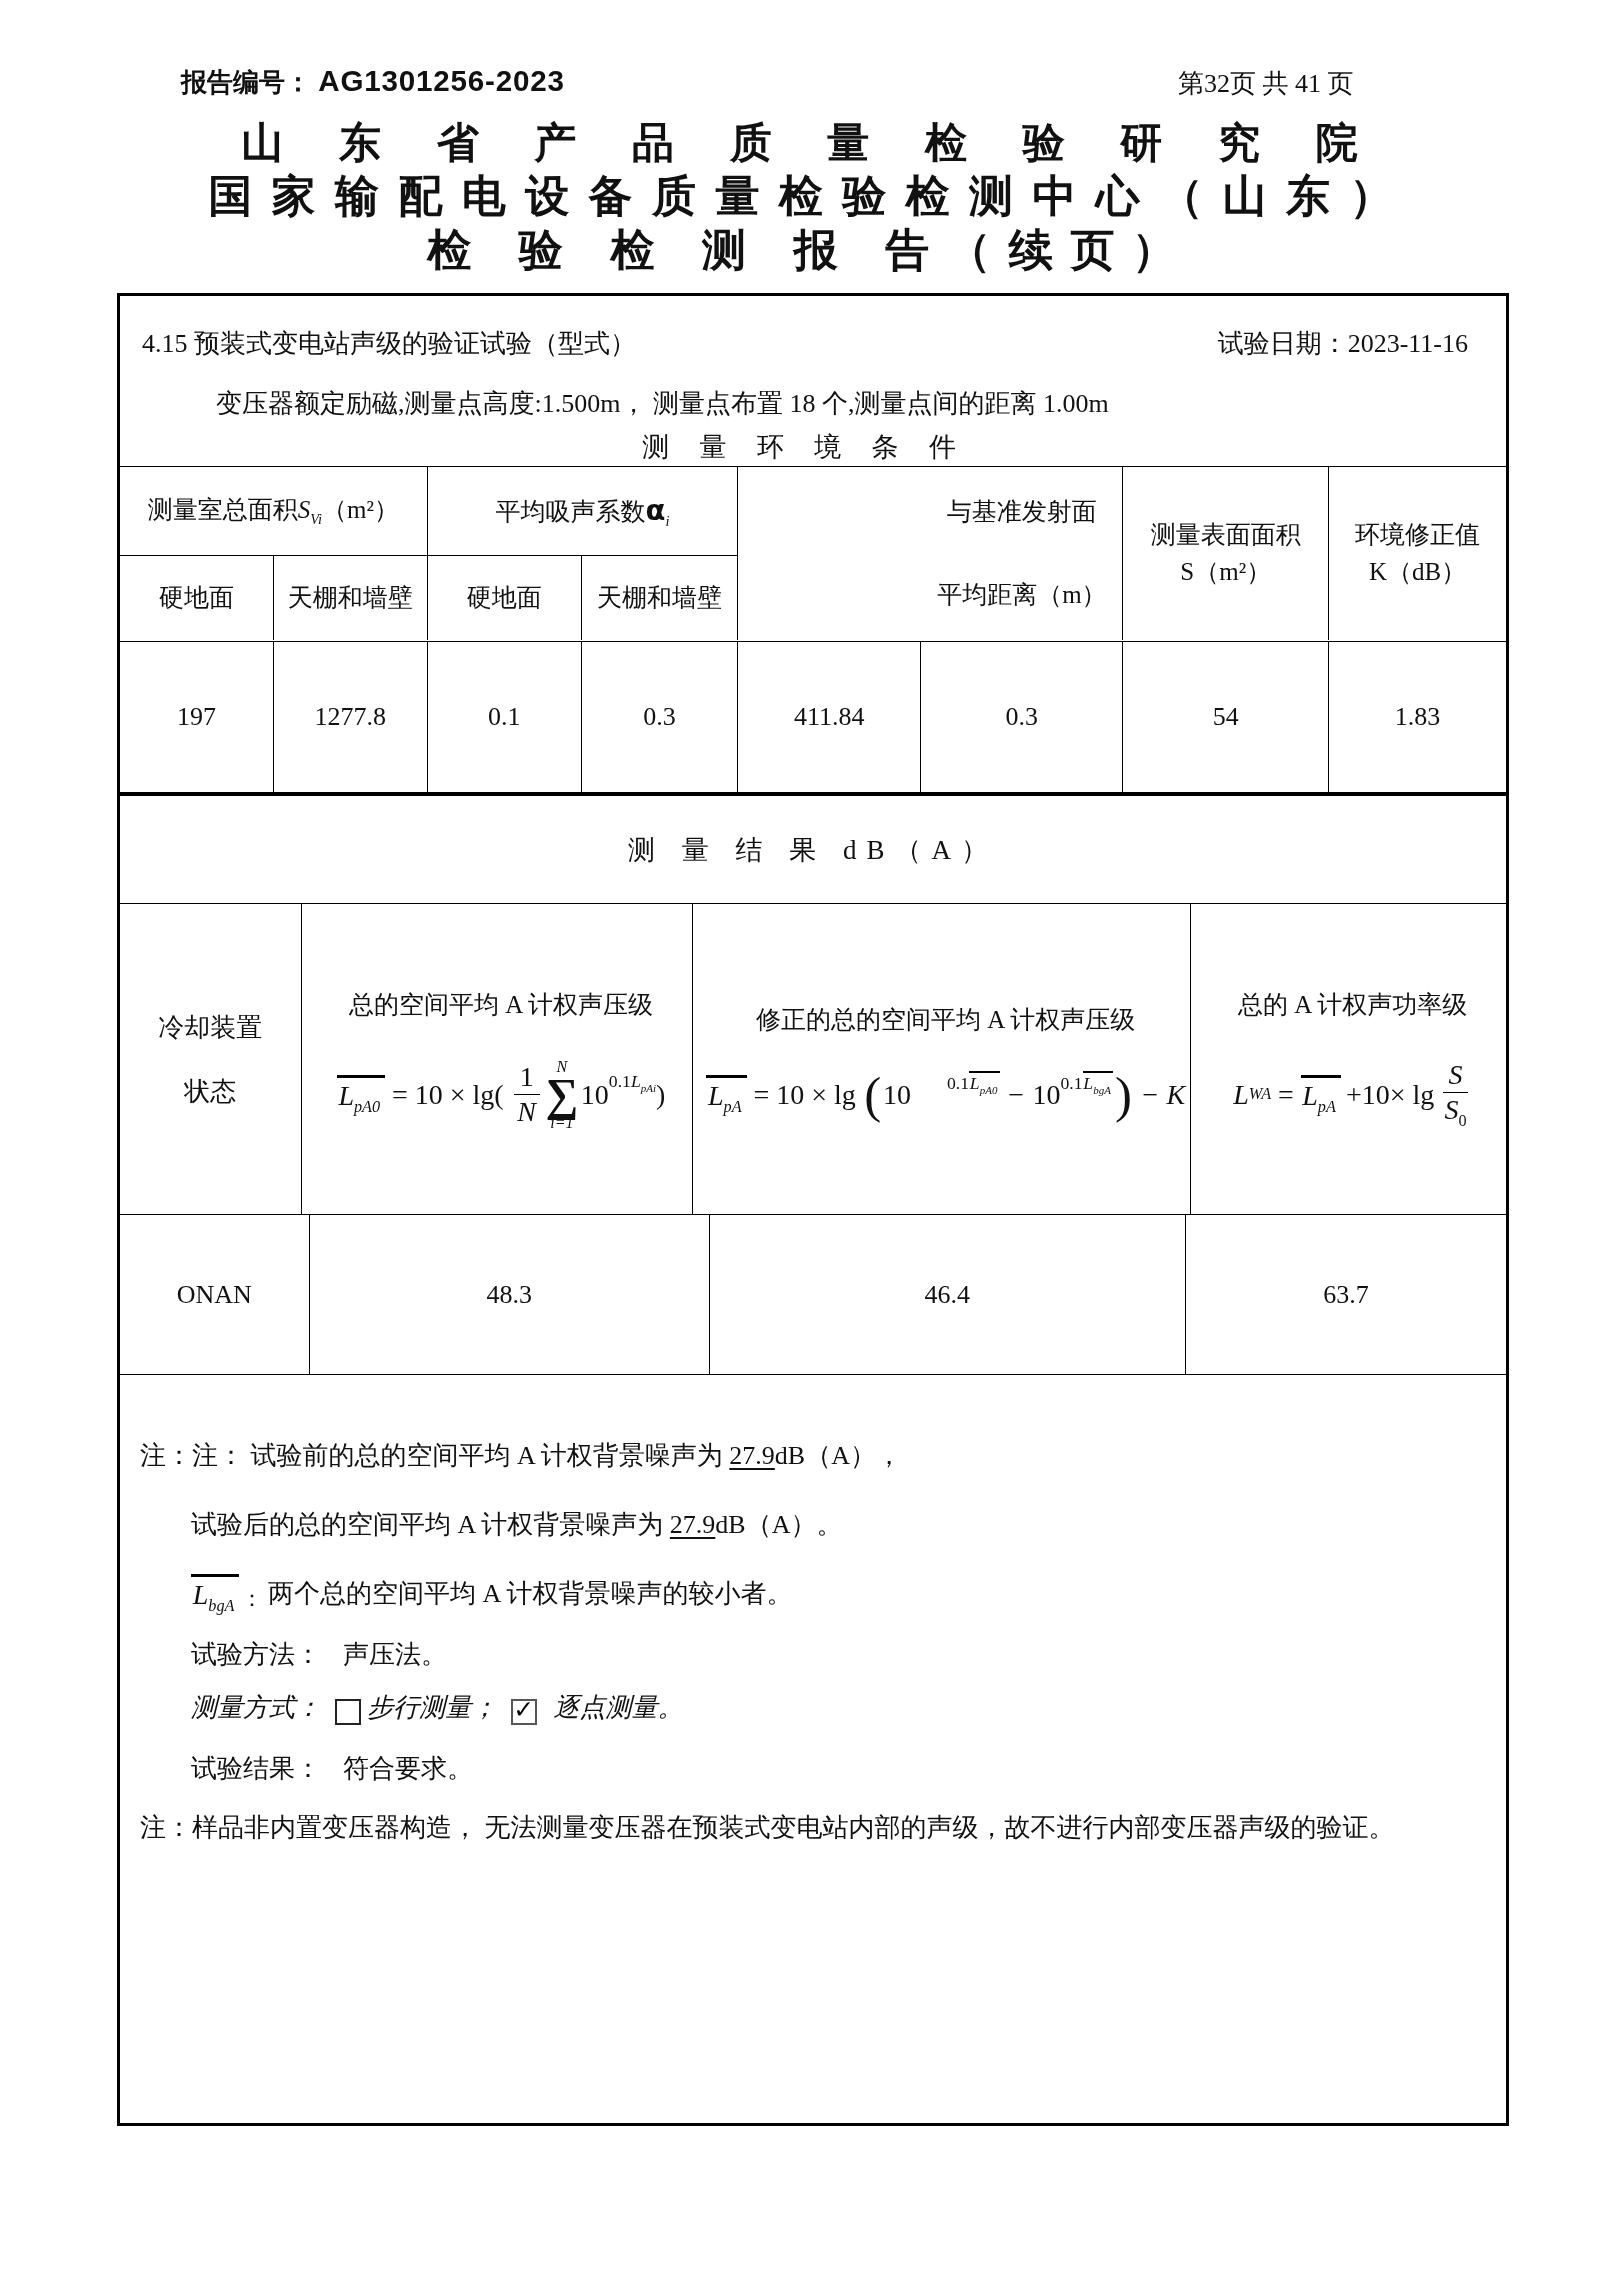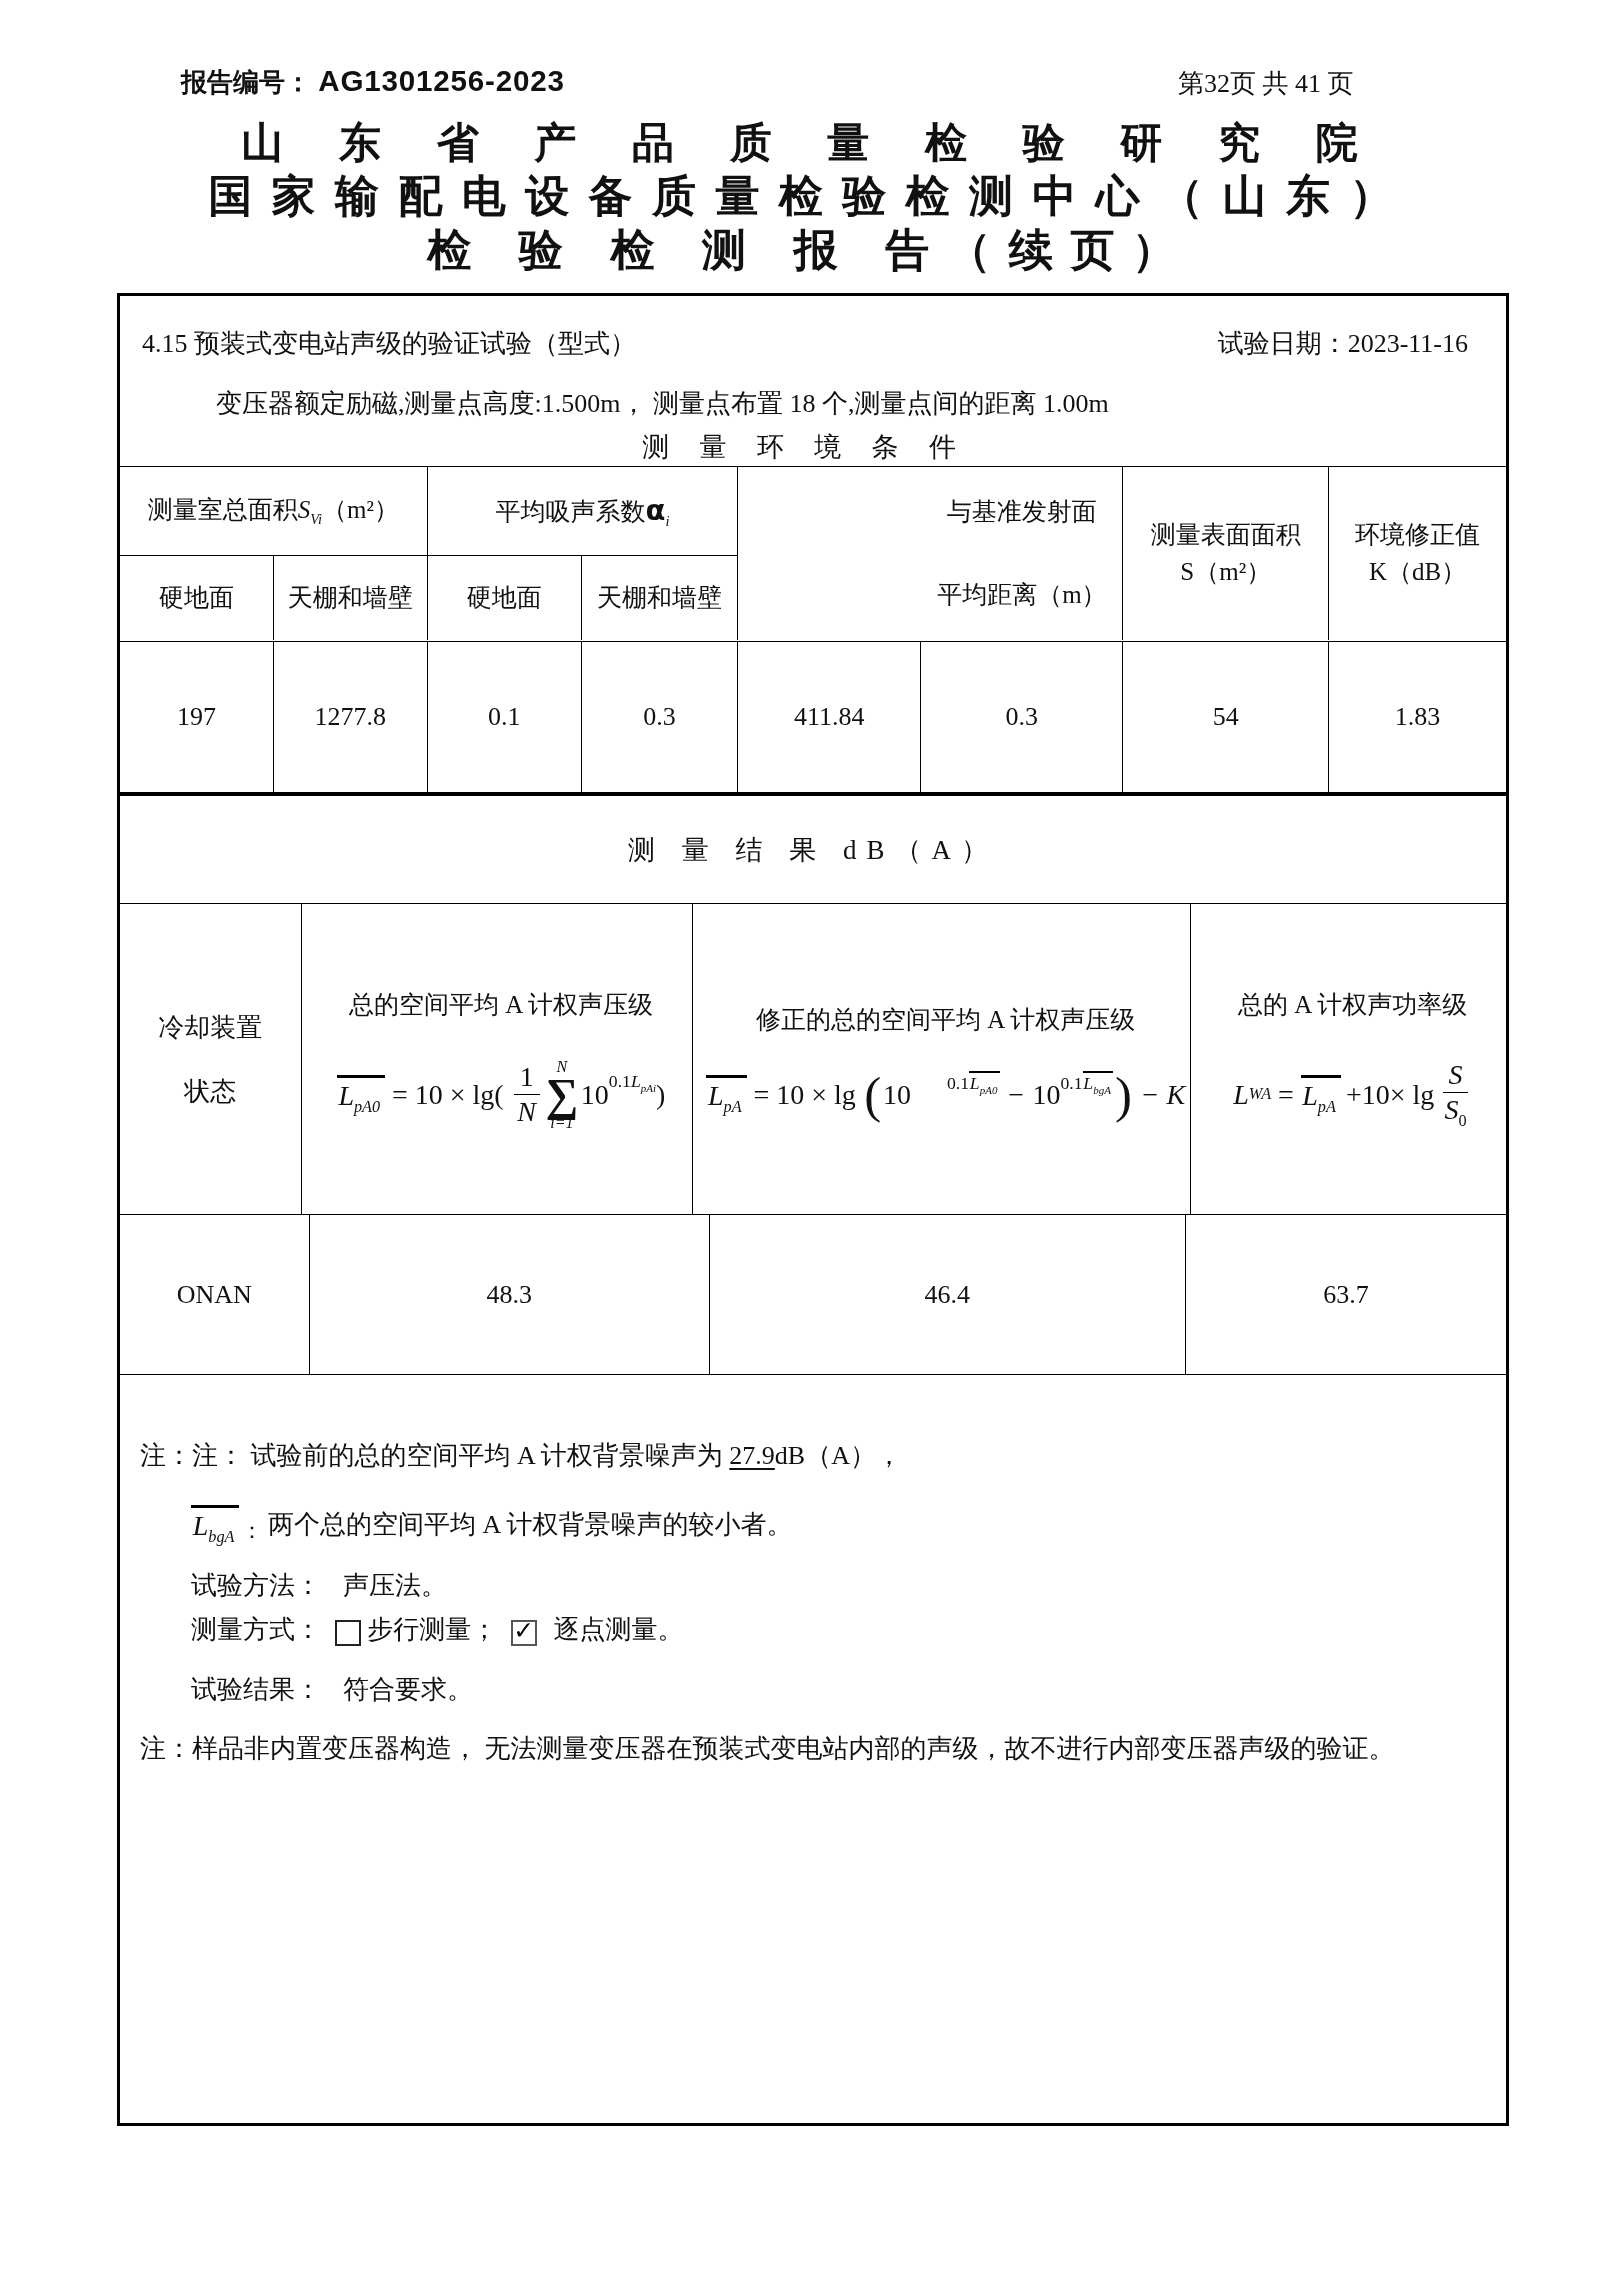--- a/index.html
+++ b/index.html
@@ -79,21 +79,21 @@
   .supgrp { font-size:17.7px; vertical-align:super; line-height:1; }
   .supgrp sub { font-size:0.62em; }
   .bigparen { font-size:51px; font-weight:400; line-height:0.8; vertical-align:middle; margin:0 1.7px; }
   
   .notes { flex:1 1 auto; padding:0 18px 0 20px; font-size:26px; }
   .note-line { line-height:1.3; }
   .n1 { margin-top:64px; }
   .n2 { margin-top:35px; padding-left:51px; }
   .nlbga { margin-top:32px; padding-left:51px; display:flex; align-items:center; }
   .nmethod { margin-top:23.6px; padding-left:51px; }
-  .nmode { margin-top:10px; padding-left:51px; display:flex; align-items:center; }
+  .nmode { margin-top:20px; padding-left:51px; display:flex; align-items:center;font-style:italic; }
   .nresult { margin-top:27px; padding-left:51px; }
   .nfinal { margin-top:25px; }
   .uval { text-decoration:underline; text-underline-offset:4.2px; }
   .cbox { display:inline-flex; width:26px; height:26px; border:2.5px solid #222; margin:0 6.8px 0 13.5px;
           align-items:center; justify-content:center; vertical-align:-4.2px; position:relative; top:3.4px; }
   .cbox.checked { border-color:#555; }
   .cbox .mark { font-size:25px; font-weight:bold; line-height:1; color:#000;
                 font-family:"DejaVu Sans",sans-serif; position:relative; top:-2.5px; }
   .gap1 { display:inline-block; width:22px; }
 </style>
@@ -225,20 +225,23 @@
     <div class="evc bR">ONAN</div>
     <div class="evc bR">48.3</div>
     <div class="evc bR">46.4</div>
     <div class="evc">63.7</div>
   </div>
 
   <div class="rt-row notes">
     <div class="note-line n1">
       <span>注：注： 试验前的总的空间平均 A 计权背景噪声为 </span><span class="uval">27.9</span><span>dB（A），</span>
     </div>
+    <div class="note-line n2">
+      <span>试验后的总的空间平均 A 计权背景噪声为 </span><span class="uval">27.9</span><span>dB（A）。</span>
+    </div>
     <div class="note-line nlbga">
       <span class="ovl" style="font-size:28px;"><span class="fvar">L</span><sub>bgA</sub></span>
       <span style="font-size:22px; margin:11.8px 5px 0 1.7px;">：</span>
       <span>两个总的空间平均 A 计权背景噪声的较小者。</span>
     </div>
     <div class="note-line nmethod">
       <span>试验方法：</span><span class="gap1"></span><span>声压法。</span>
     </div>
     <div class="note-line nmode">
       <span>测量方式：</span>

